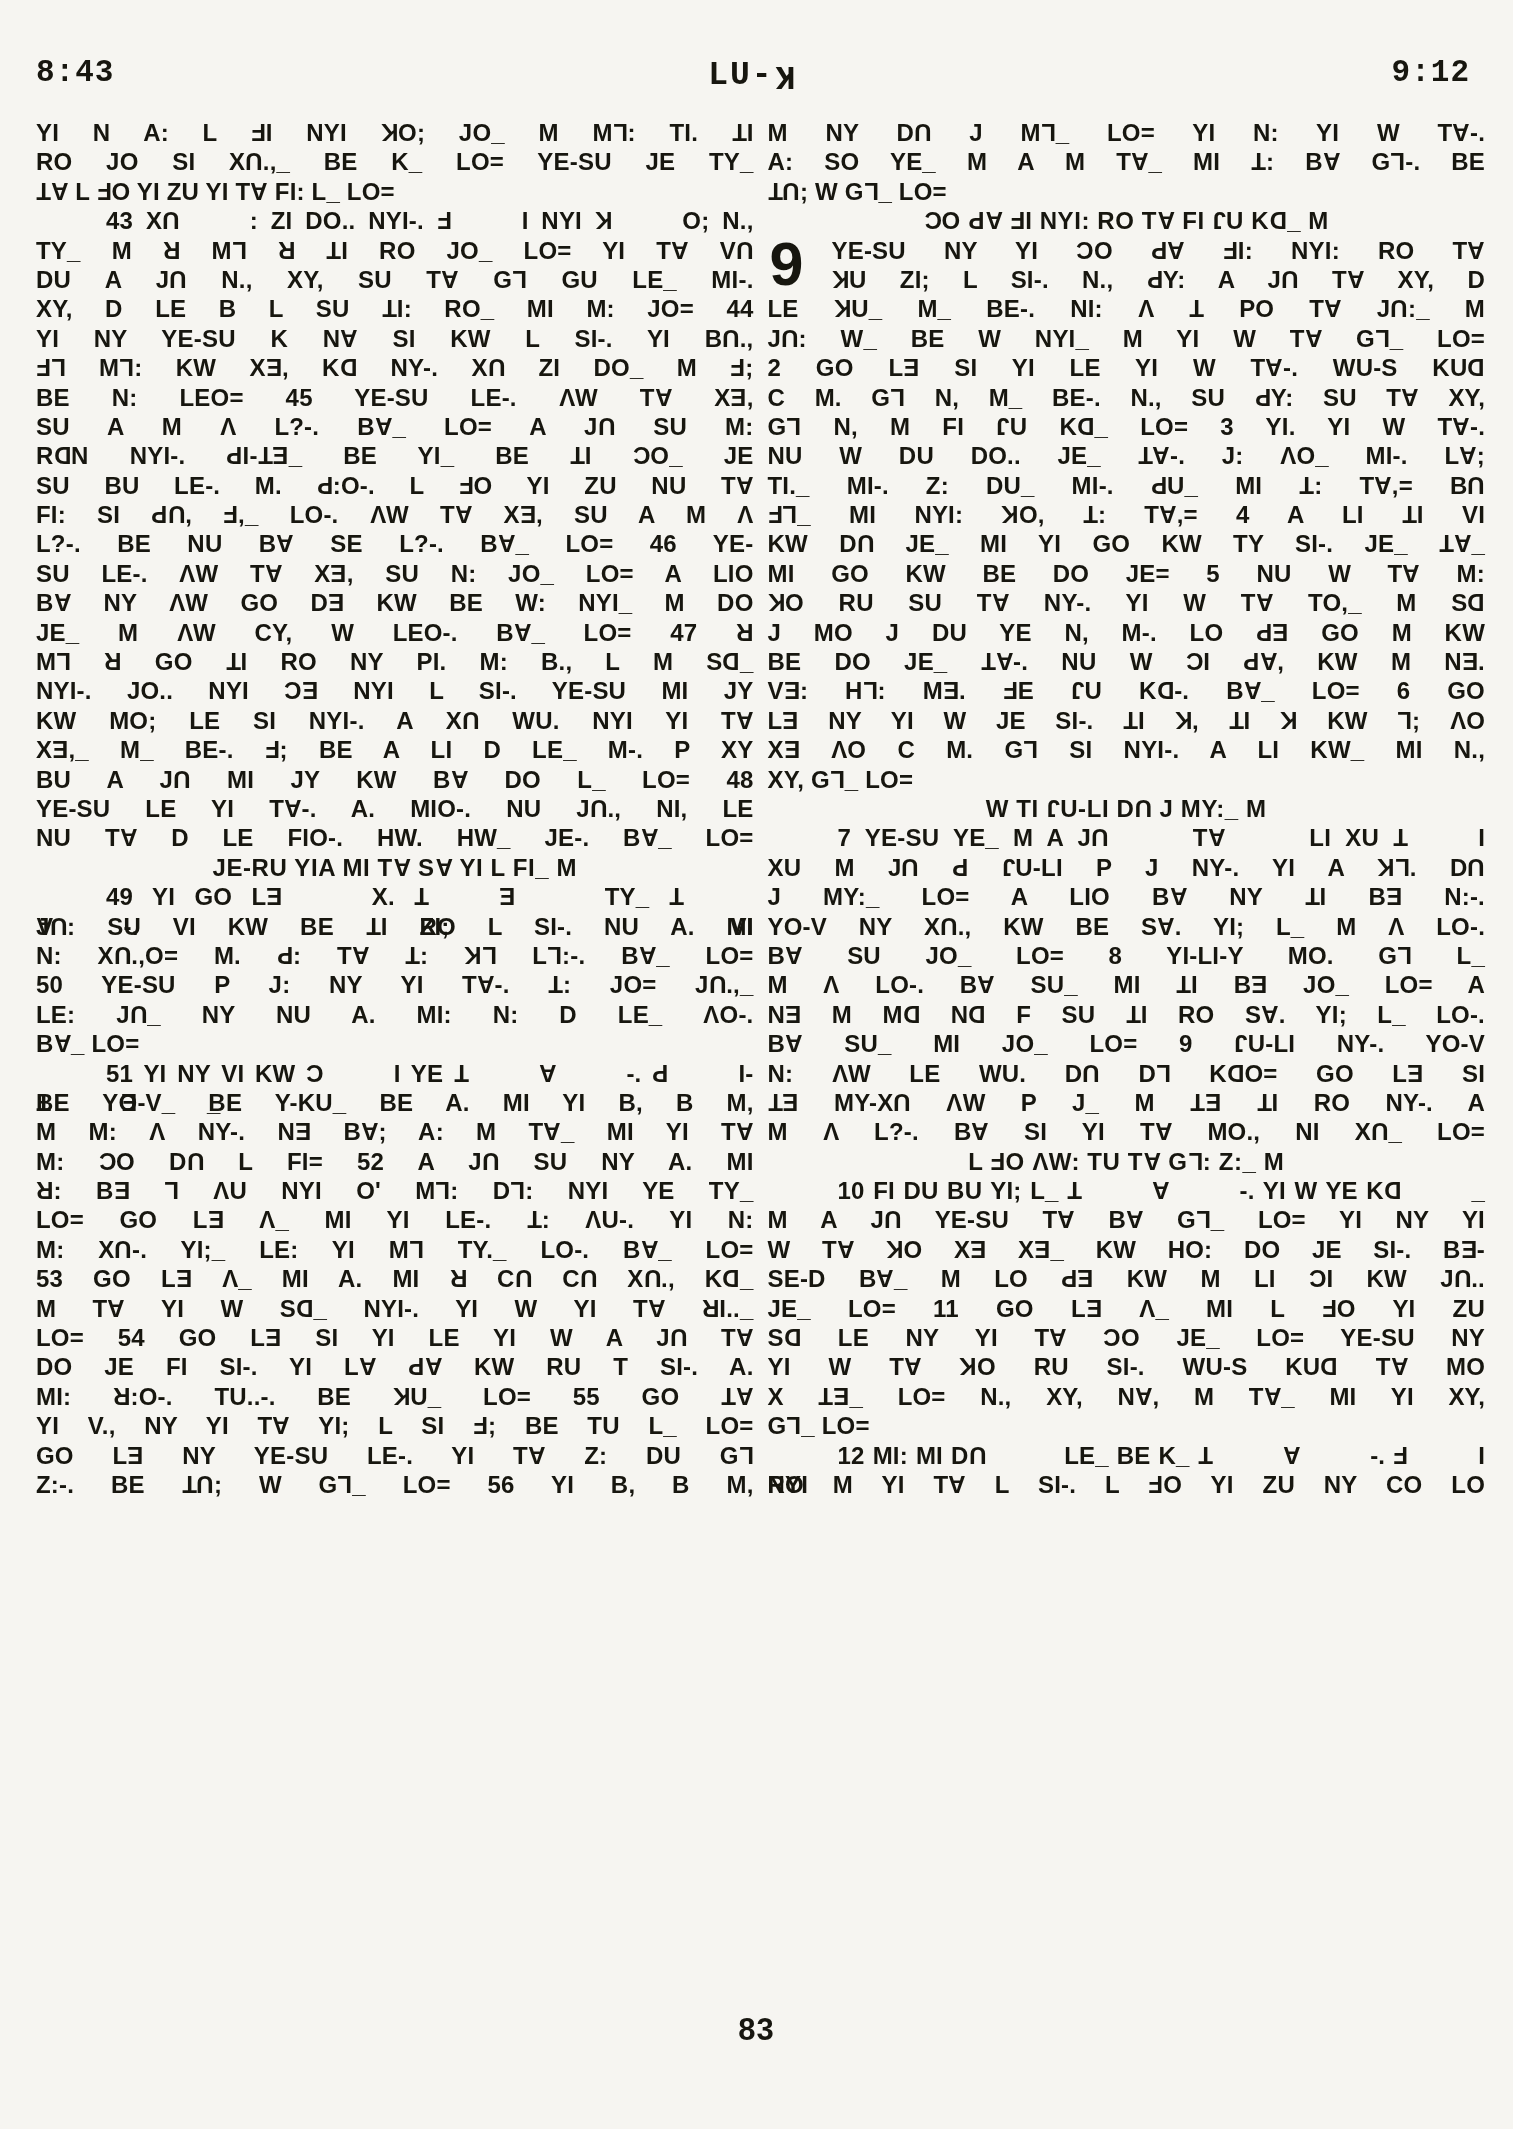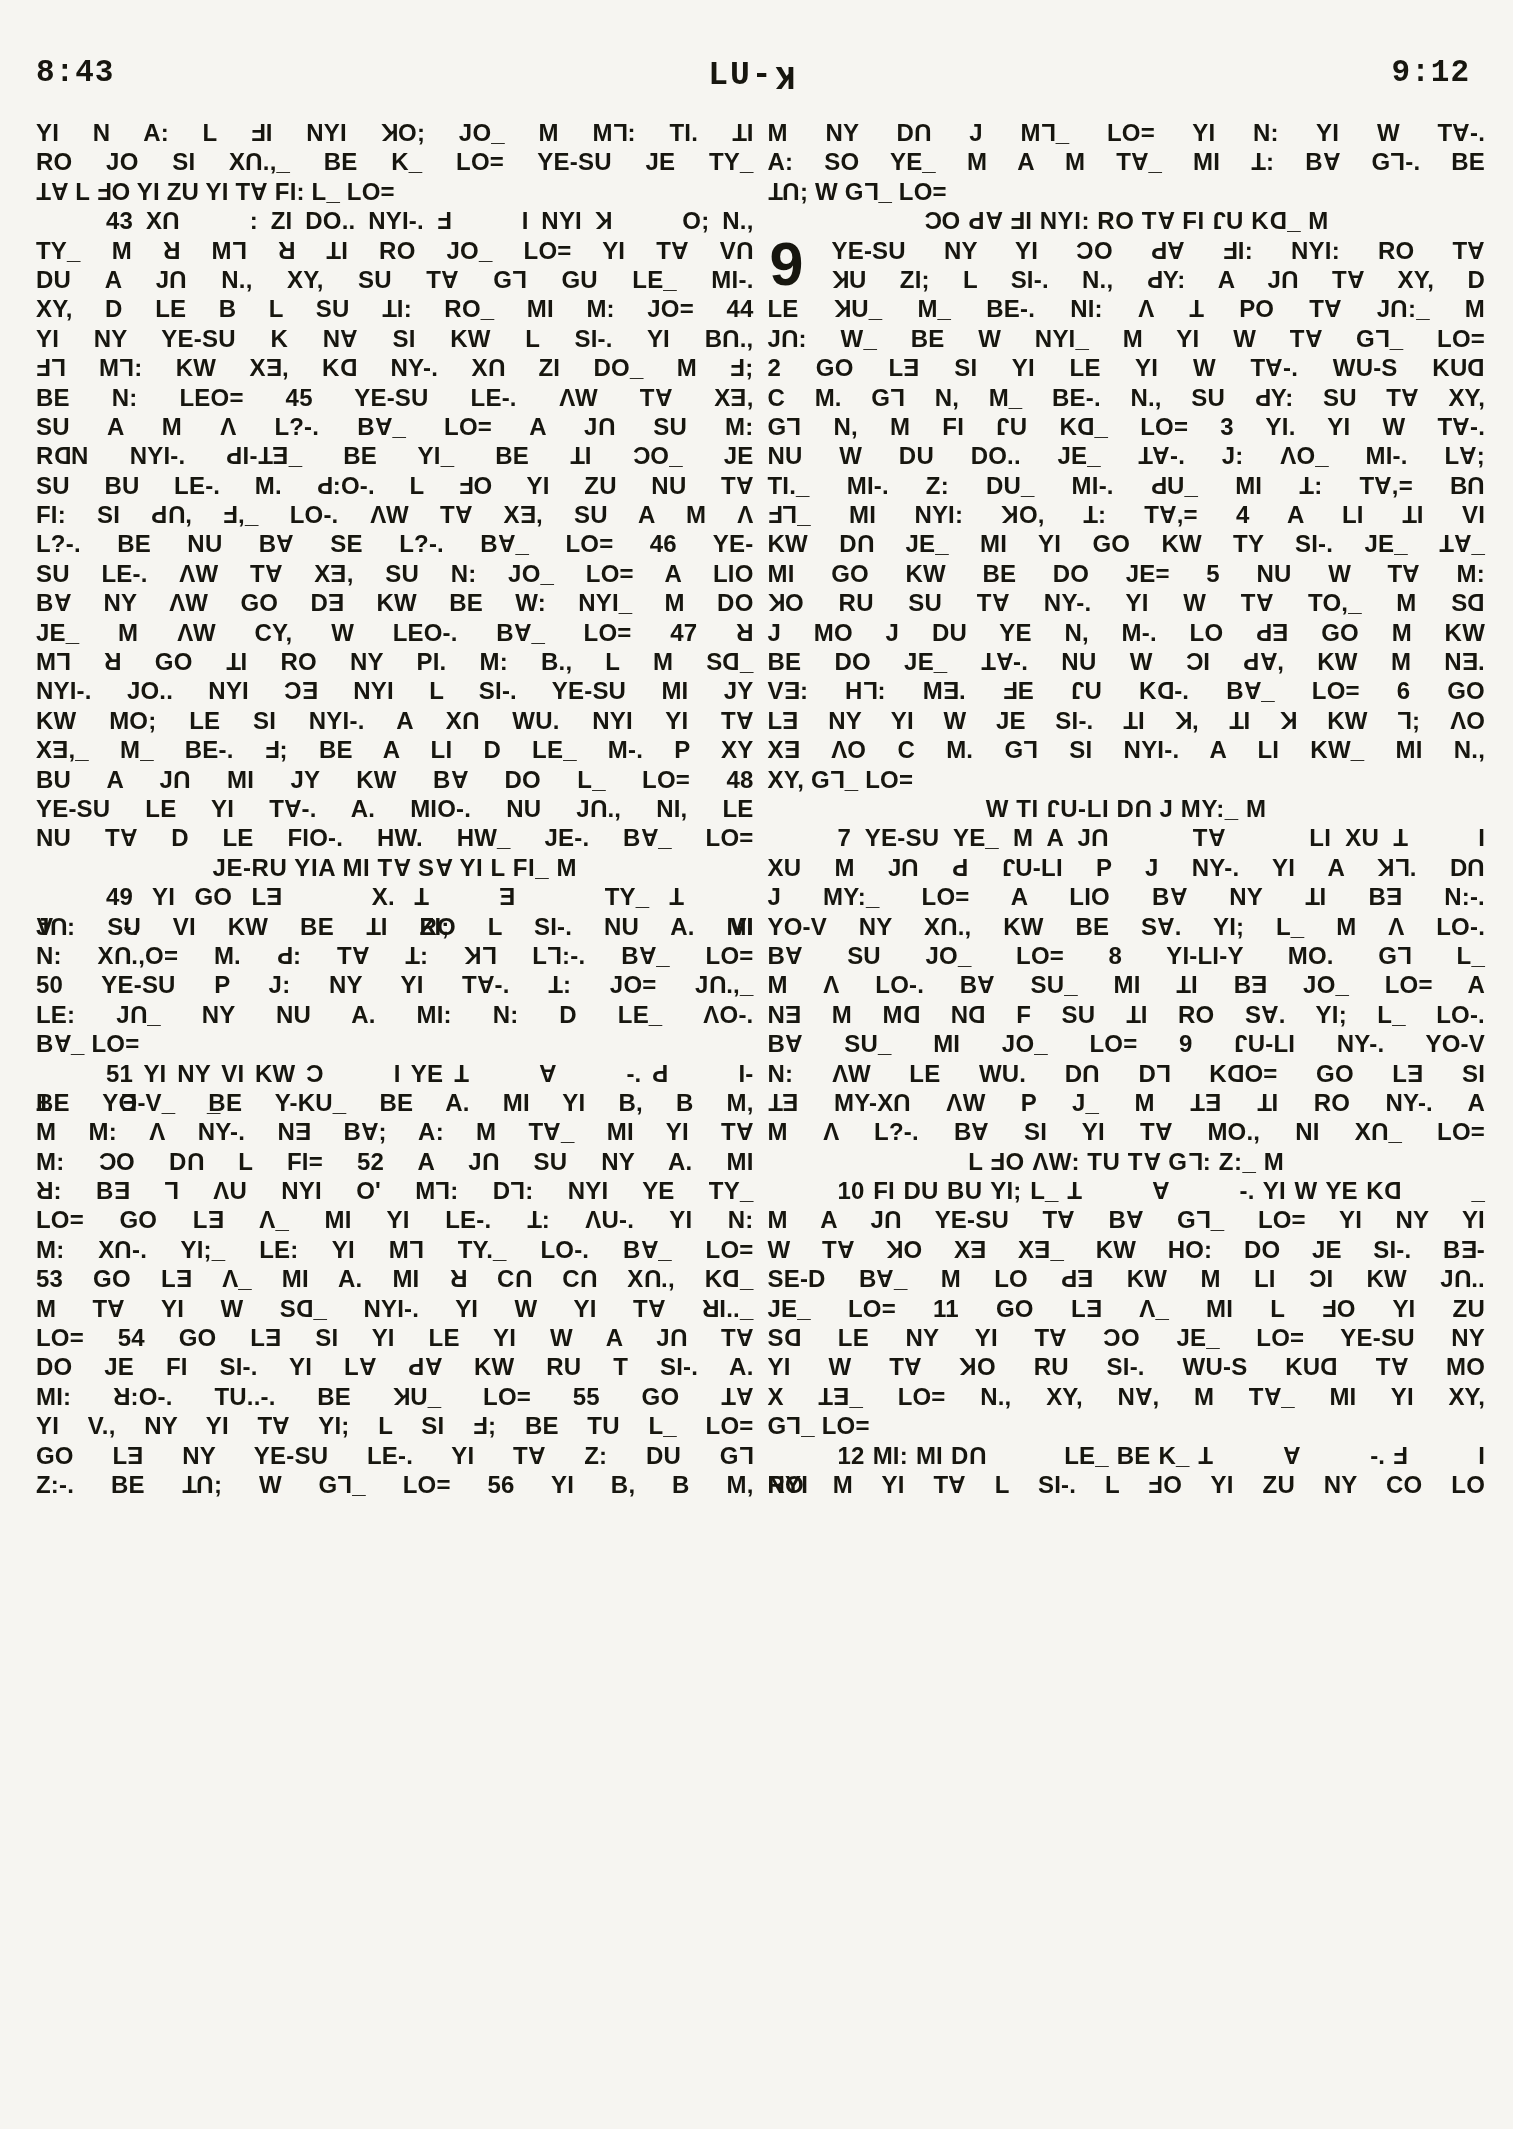--- a/index.html
+++ b/index.html
@@ -130,13 +130,14 @@
         <div class="line"><span>SE-D B<span class="r">A</span>_ M LO <span class="r">P</span><span class="r">E</span> KW M LI <span class="r">C</span>I KW J<span class="r">U</span>..</span></div>
         <div class="line"><span>JE_ LO= 11 GO L<span class="r">E</span> <span class="r">V</span>_ MI L <span class="r">F</span>O YI ZU</span></div>
         <div class="line"><span>S<span class="r">D</span> LE NY YI T<span class="r">A</span> <span class="r">C</span>O JE_ LO= YE-SU NY</span></div>
         <div class="line"><span>YI W T<span class="r">A</span> <span class="r">K</span>O RU SI-. WU-S KU<span class="r">D</span> T<span class="r">A</span> MO</span></div>
         <div class="line"><span>X <span class="r">T</span><span class="r">E</span>_ LO= N., XY, N<span class="r">A</span>, M T<span class="r">A</span>_ MI YI XY,</span></div>
         <div class="line end"><span>G<span class="r">L</span>_ LO=</span></div>
         <div class="line v"><span>12 MI: MI D<span class="r">U</span> LE_ BE K_ <span class="r">T</span><span class="r">A</span>-. <span class="r">F</span>I NYI</span></div>
         <div class="line"><span>RO M YI T<span class="r">A</span> L SI-. L <span class="r">F</span>O YI ZU NY CO LO</span></div>
       </div>
   </div>
+  <div class="pagenum">83</div>
 </div>
 
 </body></html>

